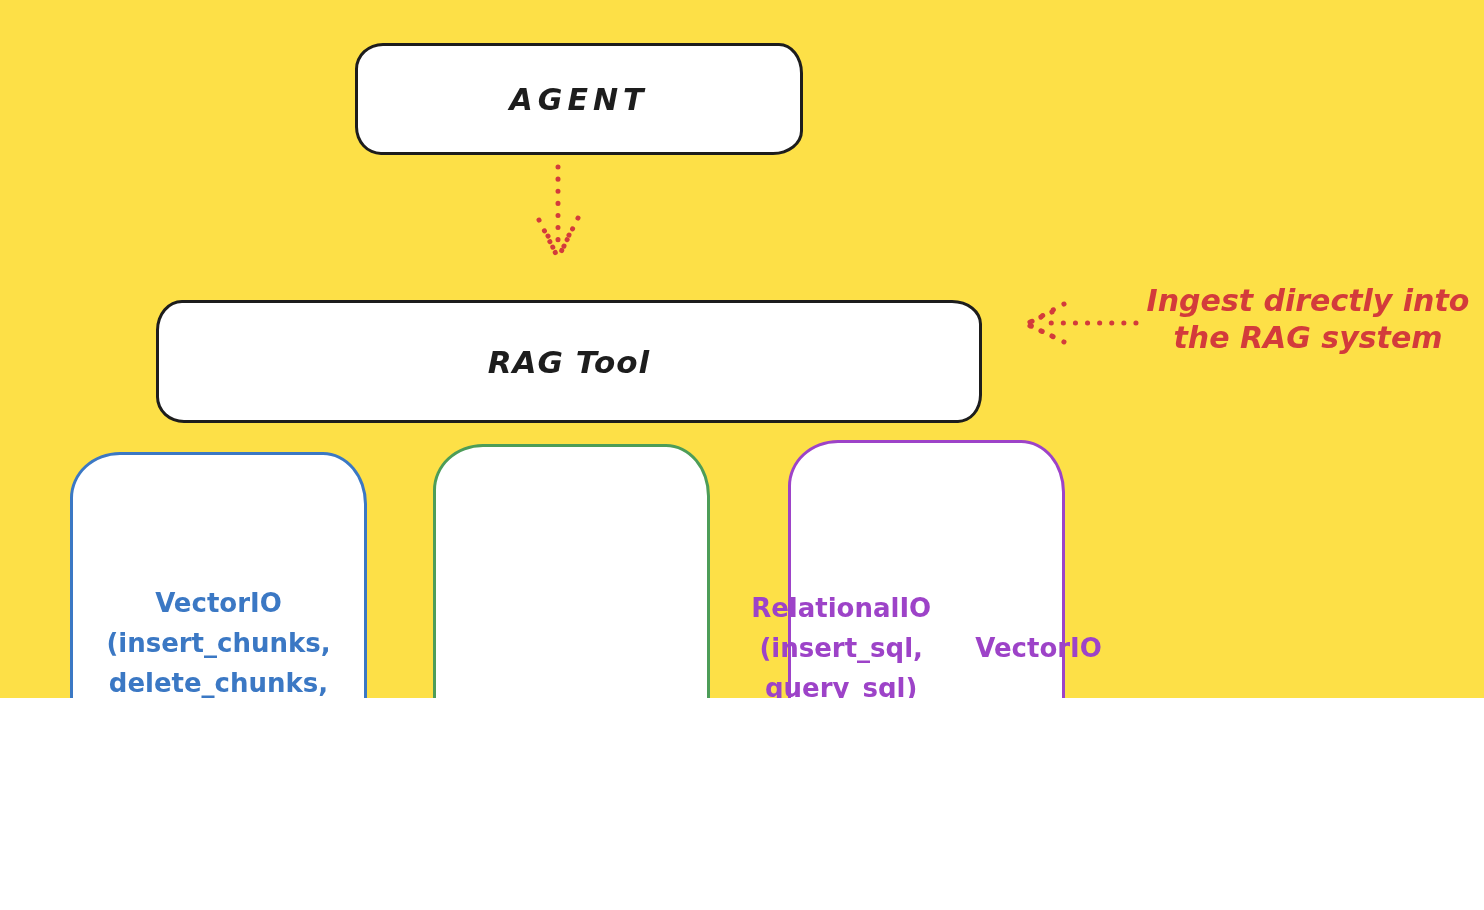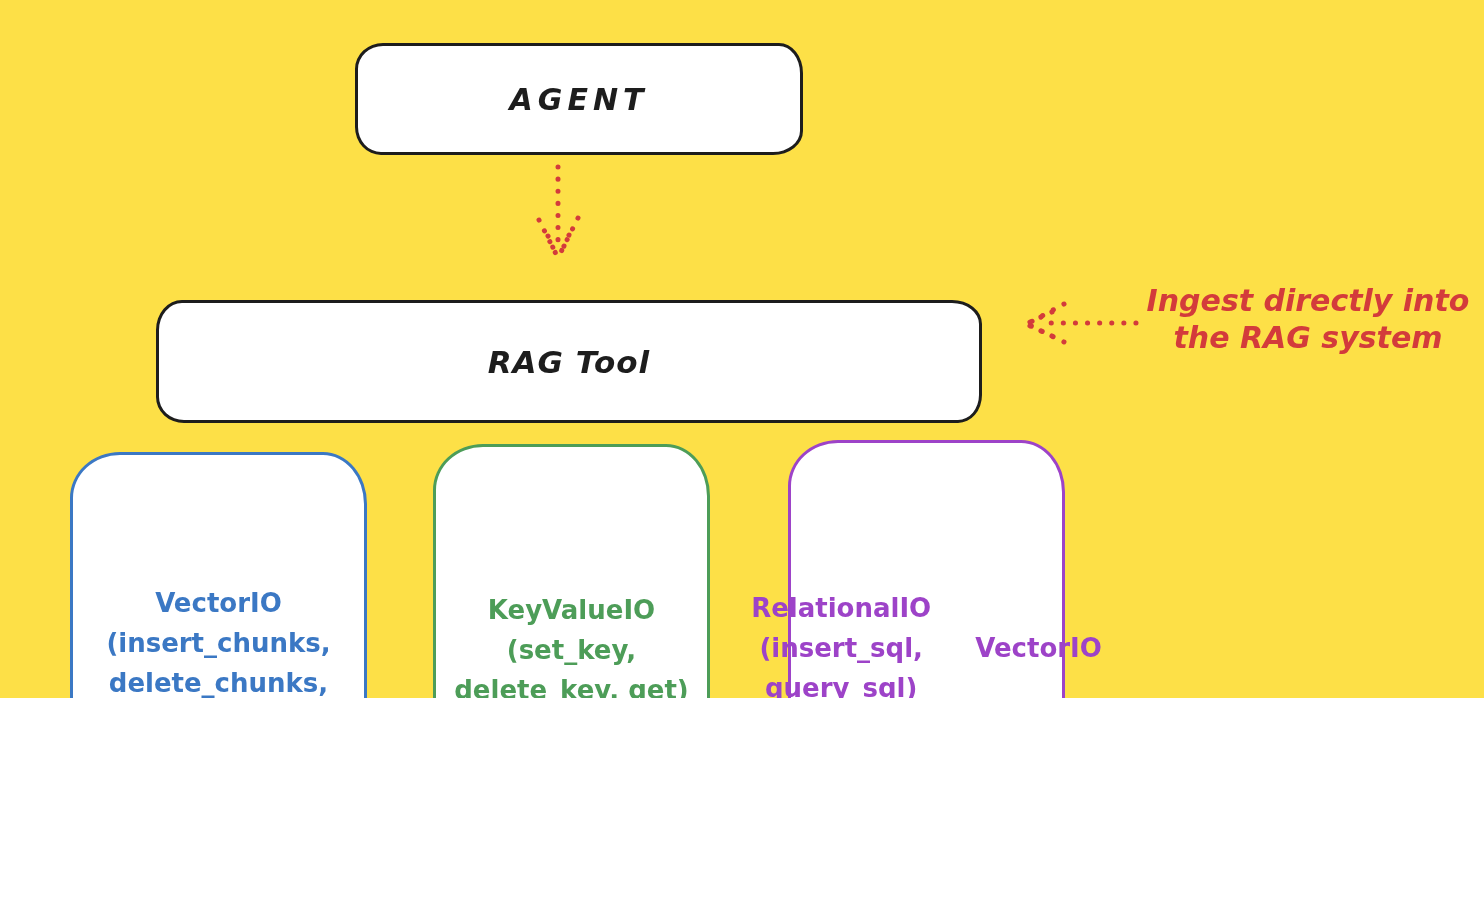--- a/index.html
+++ b/index.html
@@ -125,23 +125,20 @@
 the RAG system</div>
 
   <div class="sketch-box backend-box" id="backend-vector" style="--c: #3b78c4;">
     <div class="backend-text">VectorIO
 (insert_chunks,
 delete_chunks,
 query)</div>
   </div>
 
   <div class="sketch-box backend-box" id="backend-keyvalue" style="--c: #4d9d58;">
-    <div class="backend-text">KeyValueIO
-(set_key,
-delete_key, get)</div>
   </div>
 
   <div class="sketch-box backend-box" id="backend-relational" style="--c: #9d43c8;">
     <div class="backend-text">RelationalIO
 (insert_sql,
 query_sql)</div>
     <div class="backend-text">VectorIO</div>
   </div>
 
 </div>

